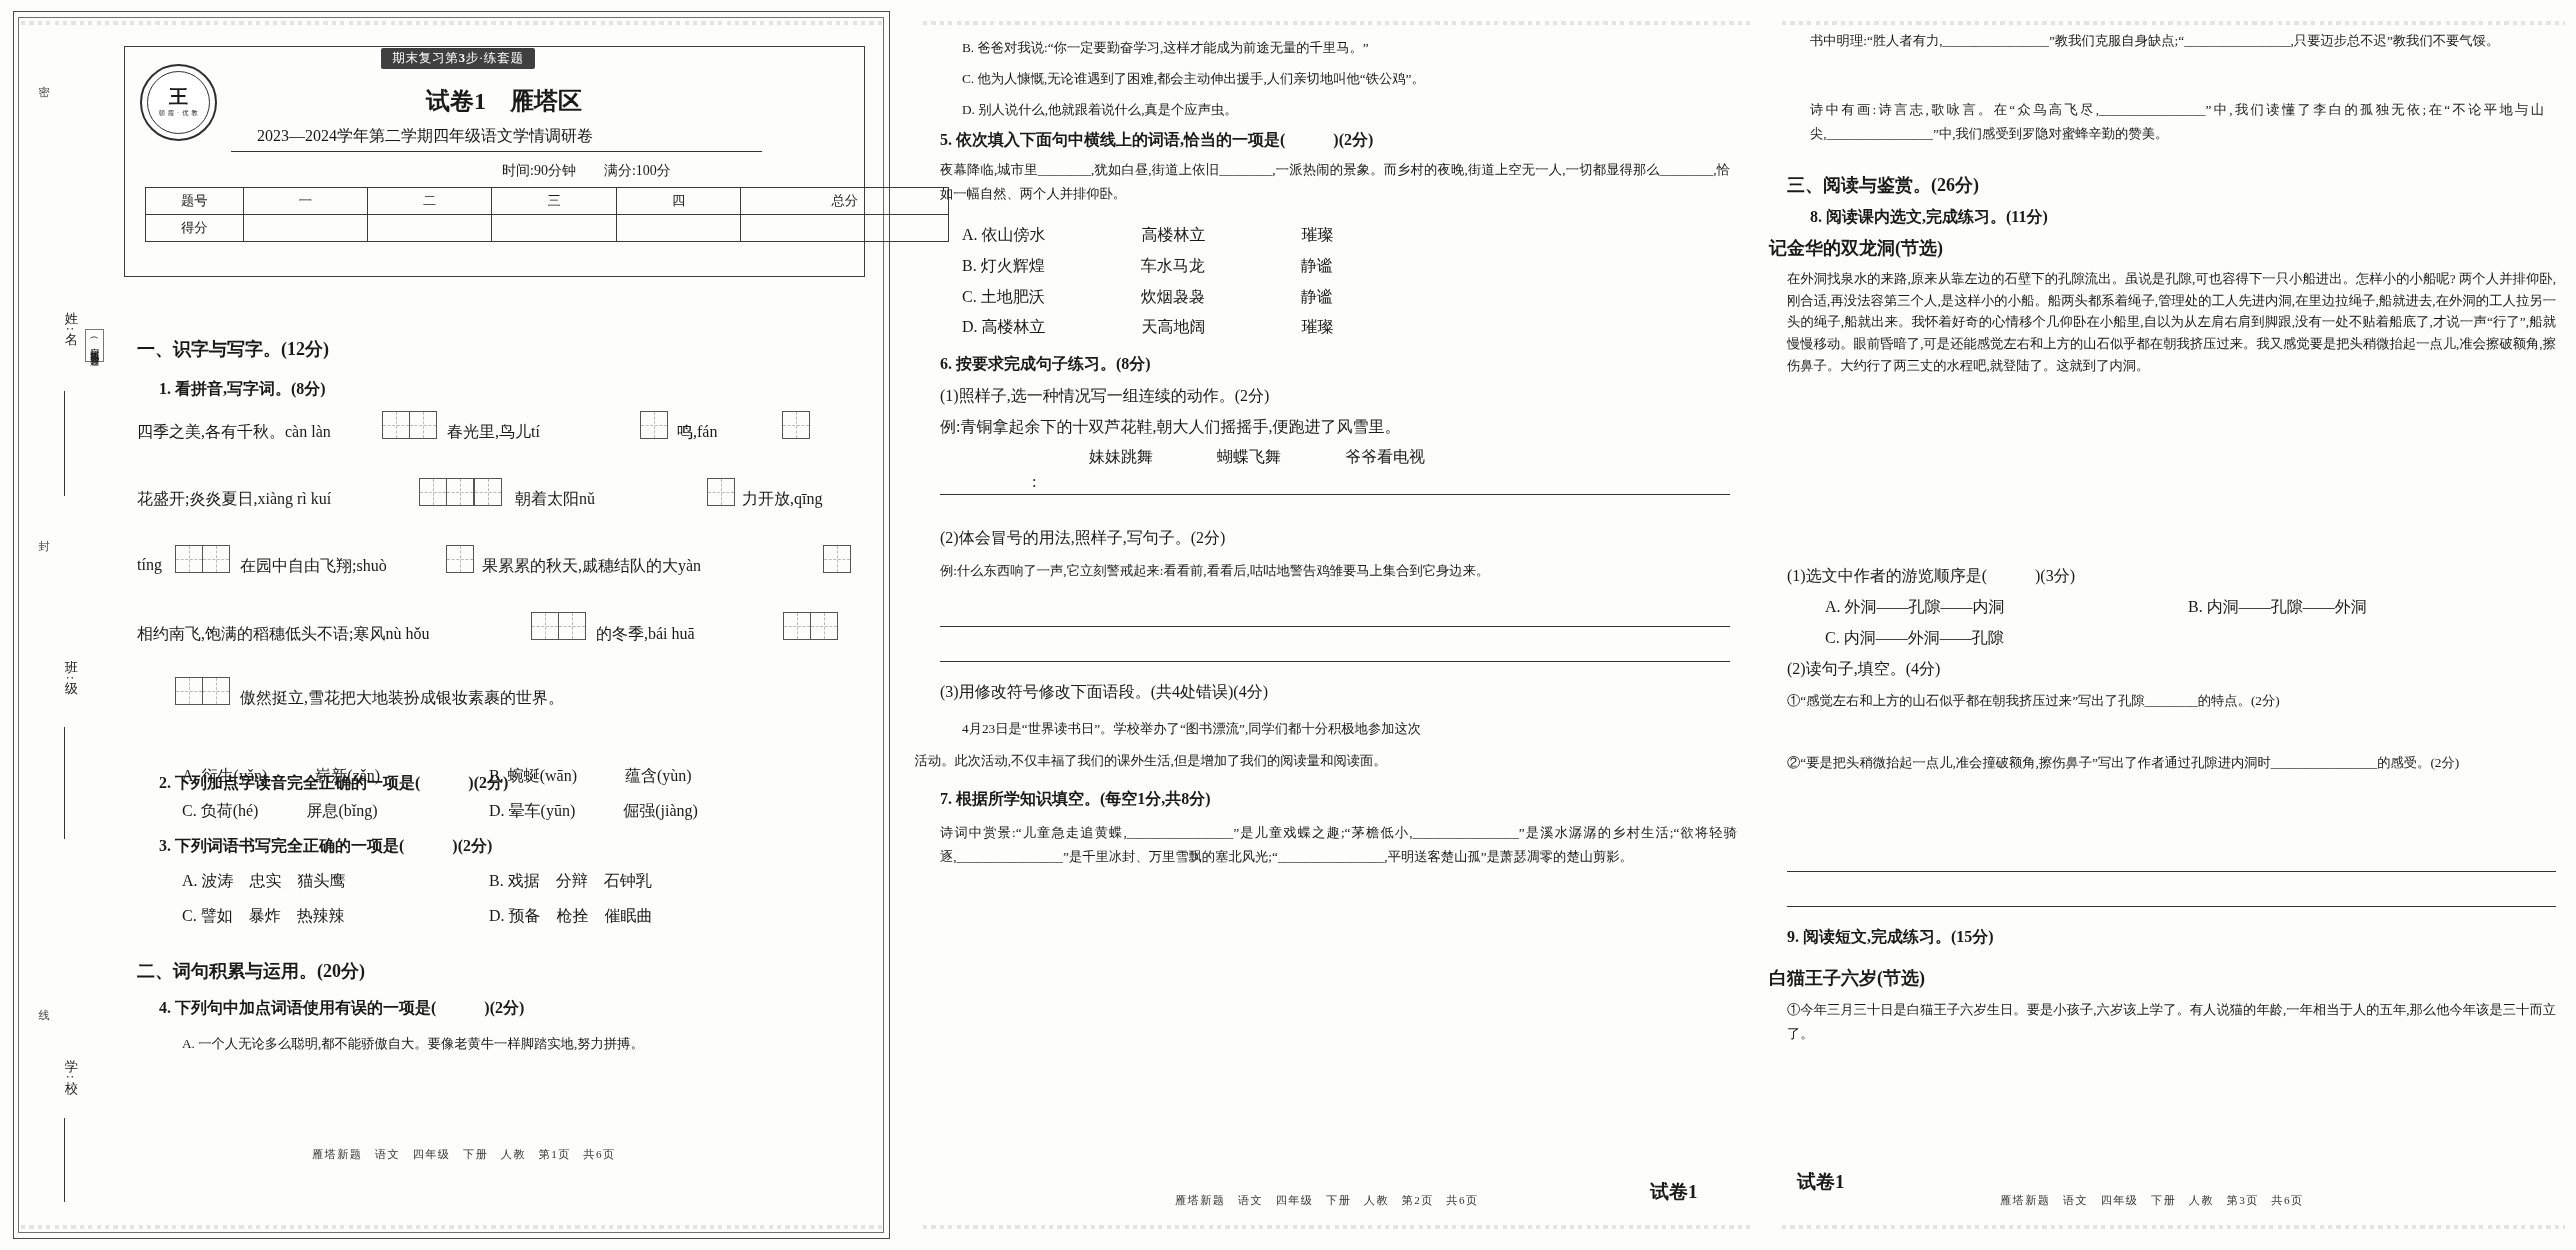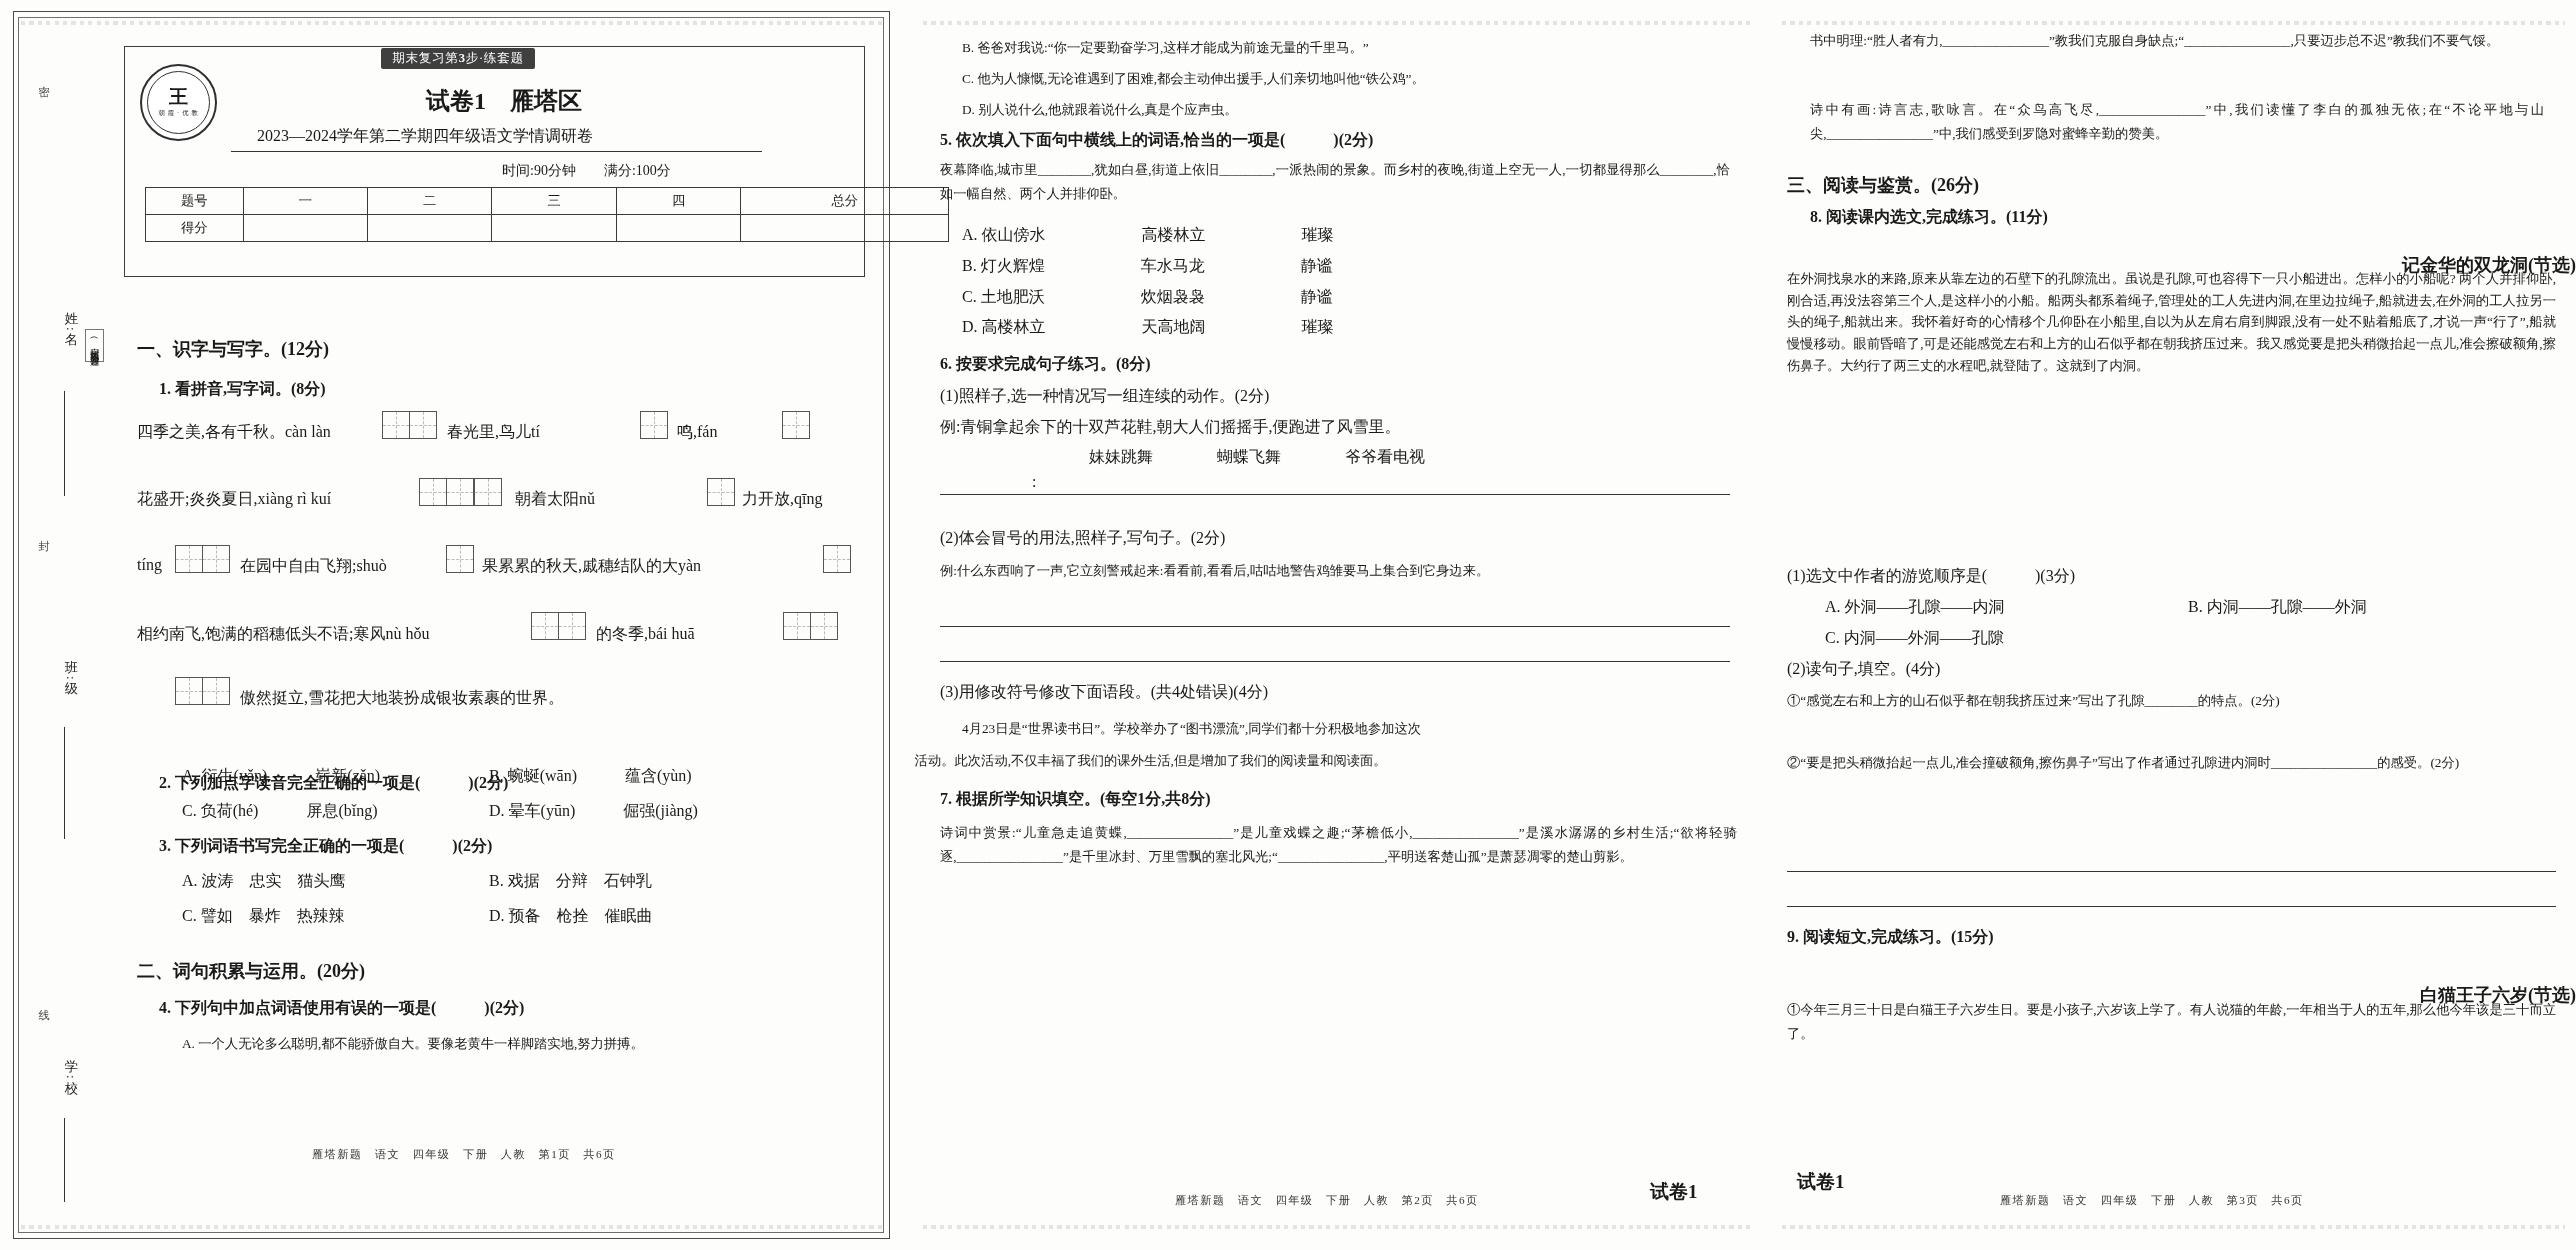--- a/index.html
+++ b/index.html
@@ -38,21 +38,21 @@
   }
 
   
   .t { position:absolute; white-space:pre; }
   .cn { font-family:"Liberation Serif", serif; }
   .s16 { font-size:14px; }
   .s18 { font-size:16px; }
   .s20 { font-size:18px; }
   .s26 { font-size:24px; }
   .b { font-weight:bold; }
-  .center { text-align:right;margin-top:17px; }
+  .center { text-align:left; }
 
   
   .blk {
     position:absolute;
     font-size:13.3px;
     line-height:24px;
     text-align:justify;
     white-space:pre-wrap;
   }
   .blk.tight { line-height:21.7px; }

